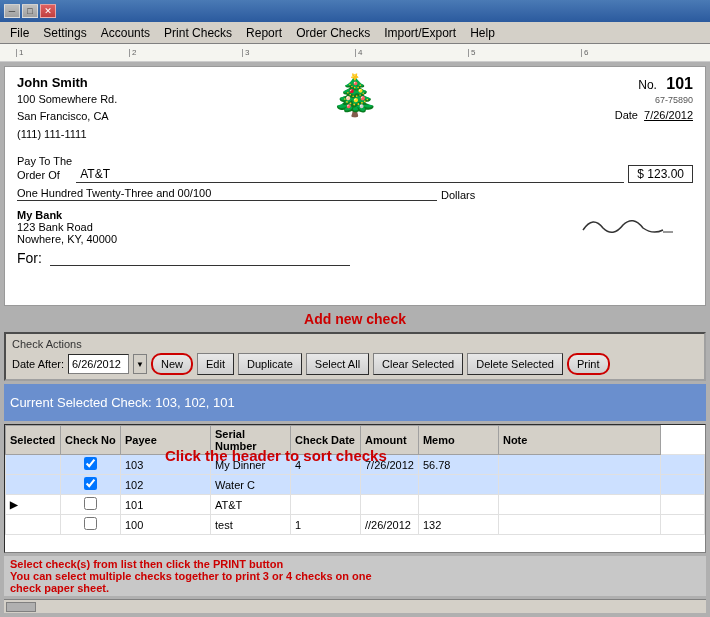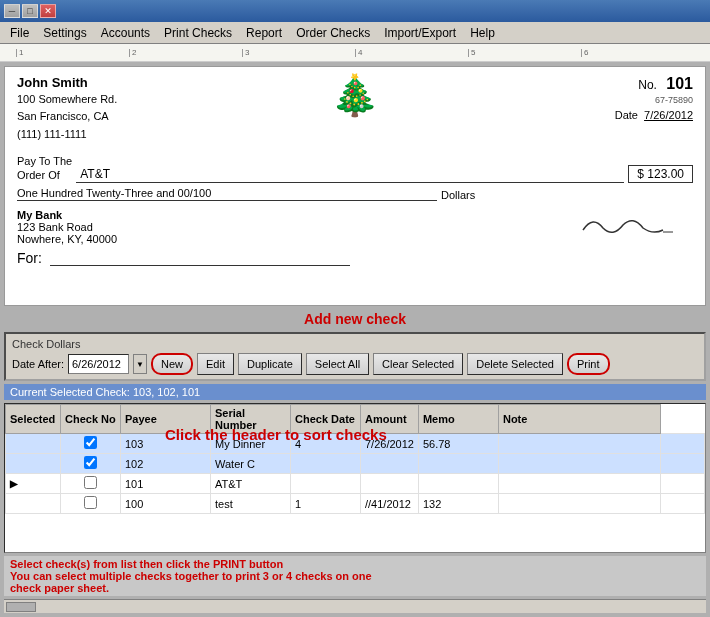--- a/index.html
+++ b/index.html
@@ -147,36 +147,36 @@
     </div>
 
   </div>
 
   <div style="text-align:center; margin:2px 0;">
     <span style="color:#cc0000; font-size:14px; font-weight:bold;">Add new check</span>
     
   </div>
 
   <div style="background:#d4d0c8; border:2px inset #a0a0a0; padding:4px 6px;">
-    <div style="font-size:11px; color:#333; margin-bottom:3px;">Check Dollars</div>
+    <div style="font-size:11px; color:#333; margin-bottom:3px;">Check Actions</div>
     <div style="display:flex; align-items:center; gap:4px; flex-wrap:nowrap;">
       <span style="font-size:11px; white-space:nowrap;">Date After:</span>
       <input type="text" class="date-input" value="6/26/2012" style="">
       <div class="date-dropdown">▼</div>
       <button class="action-btn new-btn">New</button>
       <button class="action-btn">Edit</button>
       <button class="action-btn">Duplicate</button>
       <button class="action-btn">Select All</button>
       <button class="action-btn">Clear Selected</button>
       <button class="action-btn">Delete Selected</button>
       <button class="action-btn print-btn">Print</button>
     </div>
   </div>
 
-  <div style="background:#6a8fce; color:white; padding:2px 6px; font-size:11px;">
+  <div style="background:#6a8fce; color:white; padding:11px 6px; font-size:13px;">
     <span>Current Selected Check: 103, 102, 101</span>
   </div>
 
   <div style="background:white; border:1px inset #808080; flex:1; overflow:hidden; position:relative;">
     <table class="check-table" style="width:100%; border-collapse:collapse; font-size:11px;">
       <thead>
         <tr>
           <th style="width:55px;">Selected</th>
           <th style="width:60px;">Check No</th>
           <th style="width:90px;">Payee</th>
@@ -220,21 +220,21 @@
             <td></td>
             <td></td>
             <td></td>
           </tr>
           <tr>
             <td style="width: 12px; font-weight: bold; font-size: 10px;"></td>
             <td style="text-align: center;"><input type="checkbox" style=""></td>
             <td>100</td>
             <td>test</td>
             <td>1</td>
-            <td>//41/2012</td>
+            <td>//26/2012</td>
             <td>132</td>
             <td></td>
             <td></td>
           </tr>
         </tbody>
     </table>
 
     <div style="position:absolute; left:160px; top:22px; font-size:15px; font-weight:bold; color:#cc0000;">
       <span>Click the header to sort checks</span>
     </div>

